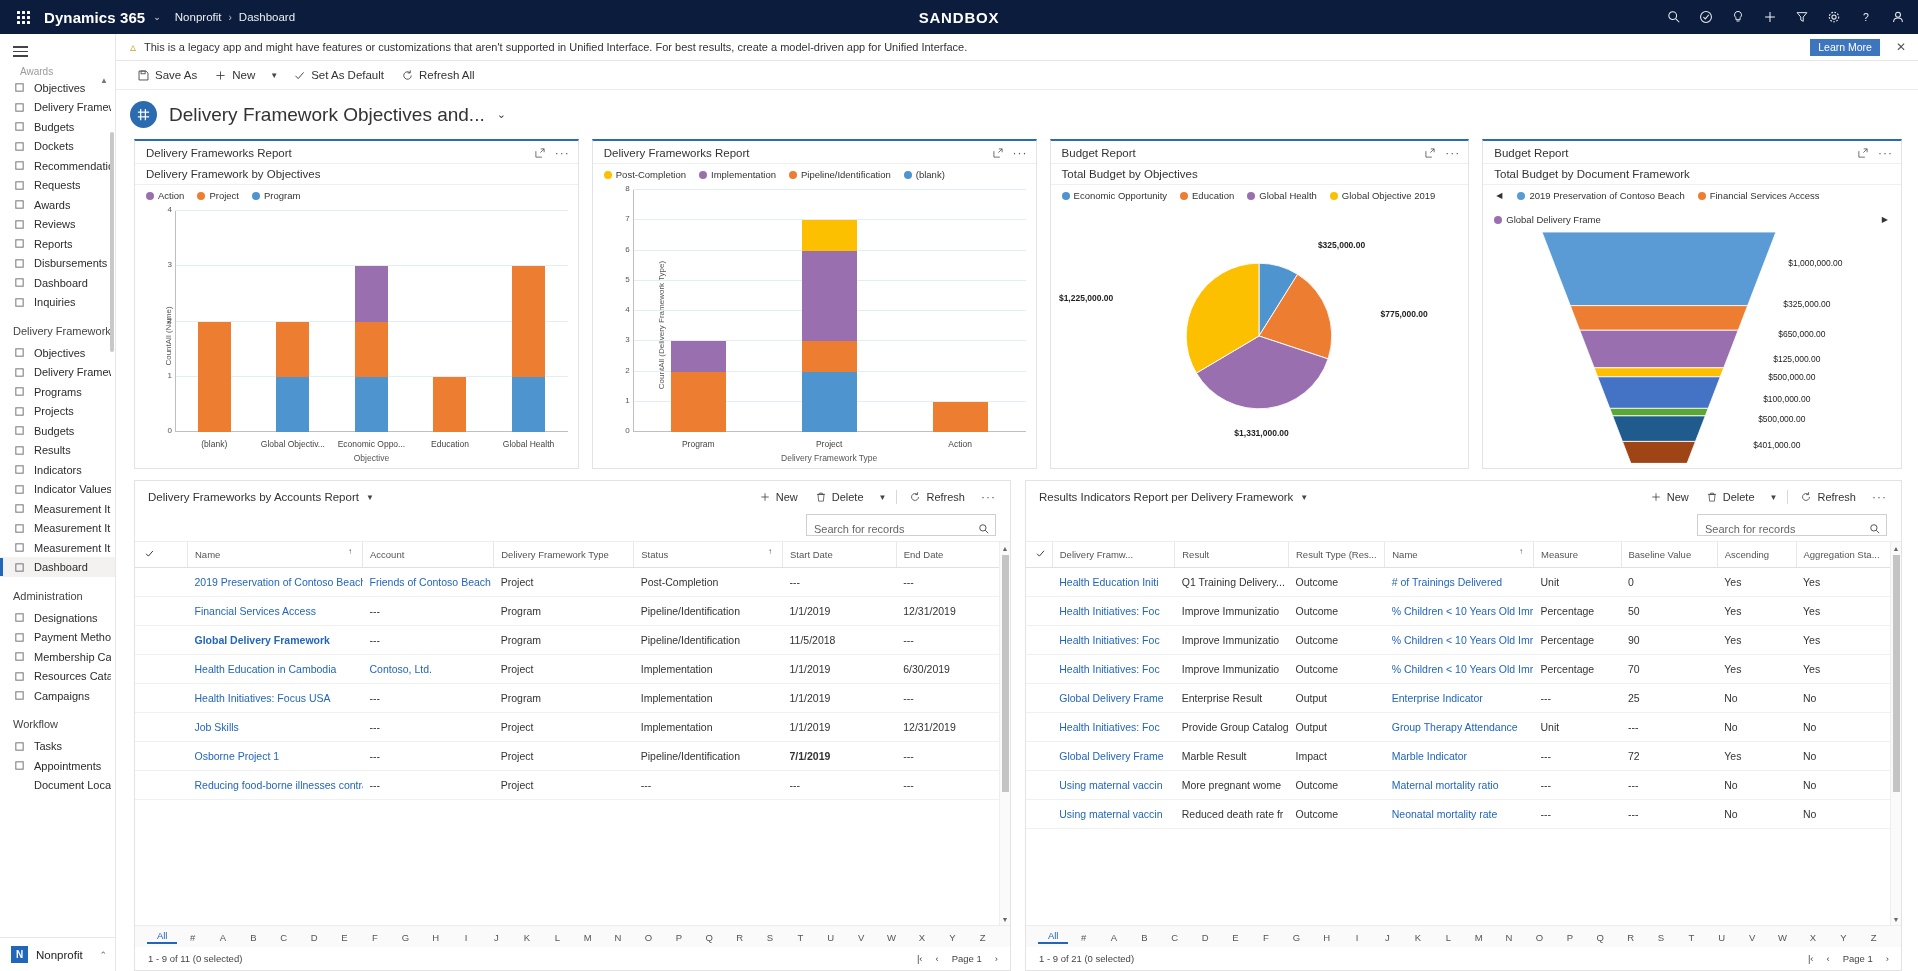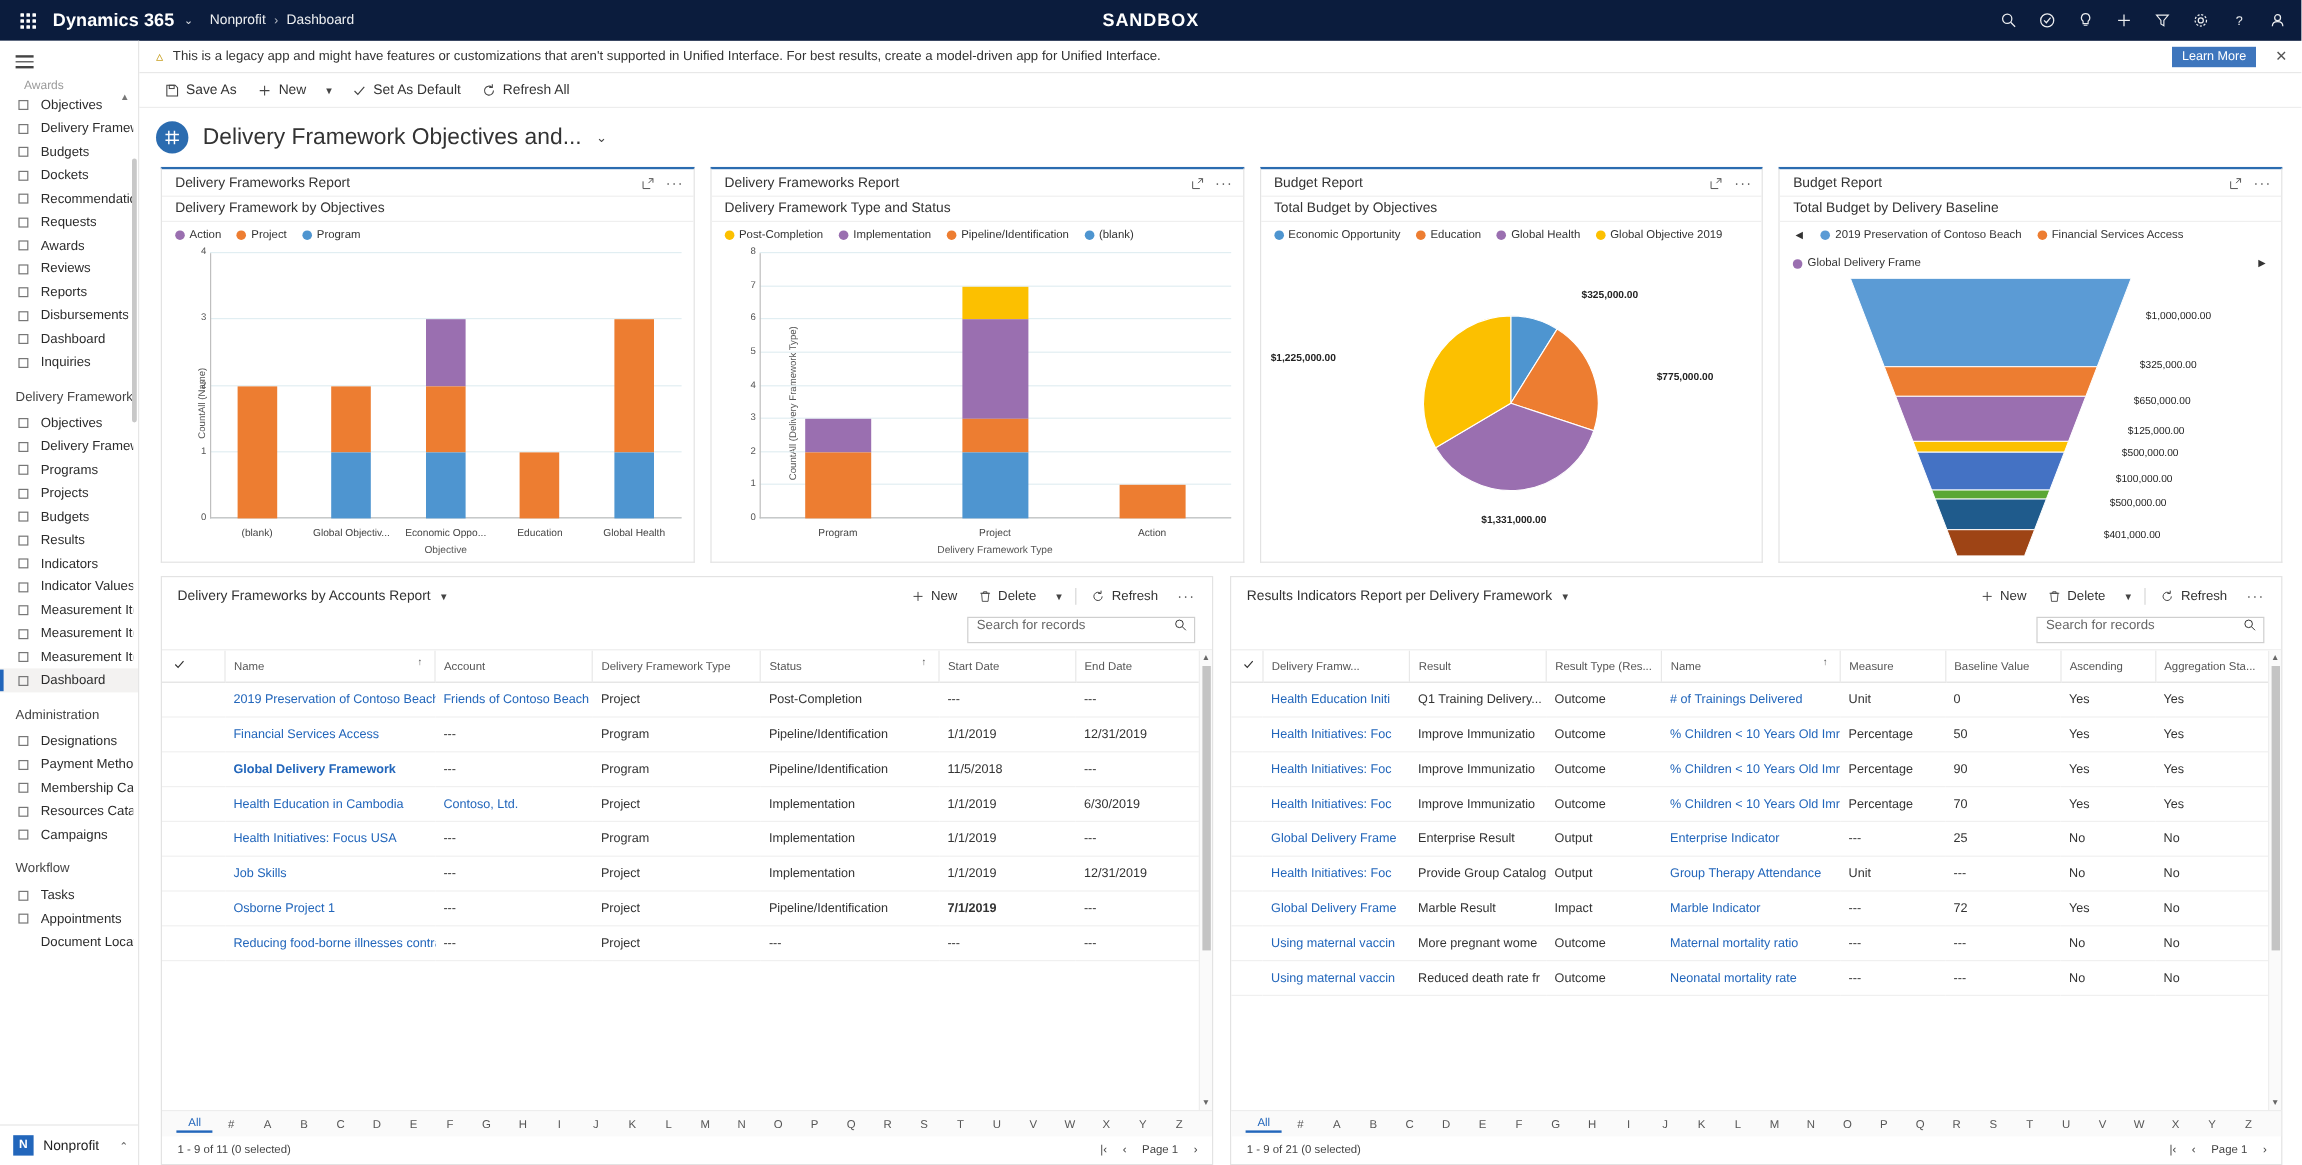--- a/index.html
+++ b/index.html
@@ -154,21 +154,21 @@
   .grid-hd { display:flex; align-items:center; padding: 7px 8px 6px 13px; gap:7px;}
   .grid-hd .gt { font-size:11.5px; color:#333;}
   .grid-hd .gcar { font-size:8px; color:#444; cursor:pointer;}
   .grid-hd .gacts { margin-left:auto; display:flex; align-items:center; gap:3px;}
   .gbtn { display:flex; align-items:center; gap:5px; font-size:11px; color:#333; padding:3px 7px; cursor:pointer;}
   .gsep { width:1px; height:14px; background:#d8d8d8; margin:0 2px;}
   .gdots { font-size:12px; color:#555; padding:0 6px; cursor:pointer; letter-spacing:1px;}
 
   .searchrow { display:flex; justify-content:flex-end; padding: 2px 14px 5px 0;}
   .searchbox {
-    width: 190px; height: 22px; border:1px solid #cfcfcf; display:flex; align-items:flex-start;
+    width: 190px; height: 22px; border:1px solid #cfcfcf; display:flex; align-items:flex-end;
     padding: 0 5px 0 7px; background:#fff;
   }
   .searchbox input { border:none; outline:none; flex:1; font-size:11px; font-family:inherit; color:#333; background:transparent;}
   .searchbox input::placeholder { color:#666;}
   .searchbox .si { color:#333; display:flex;}
 
   .tbl-wrap { flex:1; overflow:hidden; position:relative; border-top:1px solid #ededed;}
   table { width:100%; border-collapse:collapse; table-layout:fixed;}
   thead th {
     text-align:left; font-size:9.5px; font-weight:normal; color:#555;
@@ -705,21 +705,20 @@
                 <span>
                   <svg width="12" height="12" viewBox="0 0 16 16">
                     <path d="M2.5 5.5v8h8" fill="none" stroke="#555" stroke-width="1.1"></path>
                     <polyline points="9,2.5 13.5,2.5 13.5,7" fill="none" stroke="#555" stroke-width="1.1"></polyline>
                     <line x1="13.5" y1="2.5" x2="8.5" y2="7.5" stroke="#555" stroke-width="1.1"></line>
                   </svg>
                 </span>
                 <span style="letter-spacing: 1px; font-size: 12px;">···</span>
               </div>
             </div>
-            <div class="tile-sub">Delivery Framework Type and Status</div>
             <div class="legend">
               <div class="li">
                 <span class="dot" style="background: rgb(252, 192, 0);"></span>
                 <span>Post-Completion</span>
               </div>
               <div class="li">
                 <span class="dot" style="background: rgb(154, 111, 176);"></span>
                 <span>Implementation</span>
               </div>
               <div class="li">
@@ -850,21 +849,21 @@
                 <span>
                   <svg width="12" height="12" viewBox="0 0 16 16">
                     <path d="M2.5 5.5v8h8" fill="none" stroke="#555" stroke-width="1.1"></path>
                     <polyline points="9,2.5 13.5,2.5 13.5,7" fill="none" stroke="#555" stroke-width="1.1"></polyline>
                     <line x1="13.5" y1="2.5" x2="8.5" y2="7.5" stroke="#555" stroke-width="1.1"></line>
                   </svg>
                 </span>
                 <span style="letter-spacing: 1px; font-size: 12px;">···</span>
               </div>
             </div>
-            <div class="tile-sub">Total Budget by Delivery Baseline</div>
+            <div class="tile-sub">Total Budget by Document Framework</div>
             <div class="legend">
               <span class="arw">◀</span>
               <div class="li">
                 <span class="dot" style="background: rgb(91, 155, 213);"></span>
                 <span>2019 Preservation of Contoso Beach</span>
               </div>
               <div class="li">
                 <span class="dot" style="background: rgb(237, 125, 49);"></span>
                 <span>Financial Services Access</span>
               </div>

